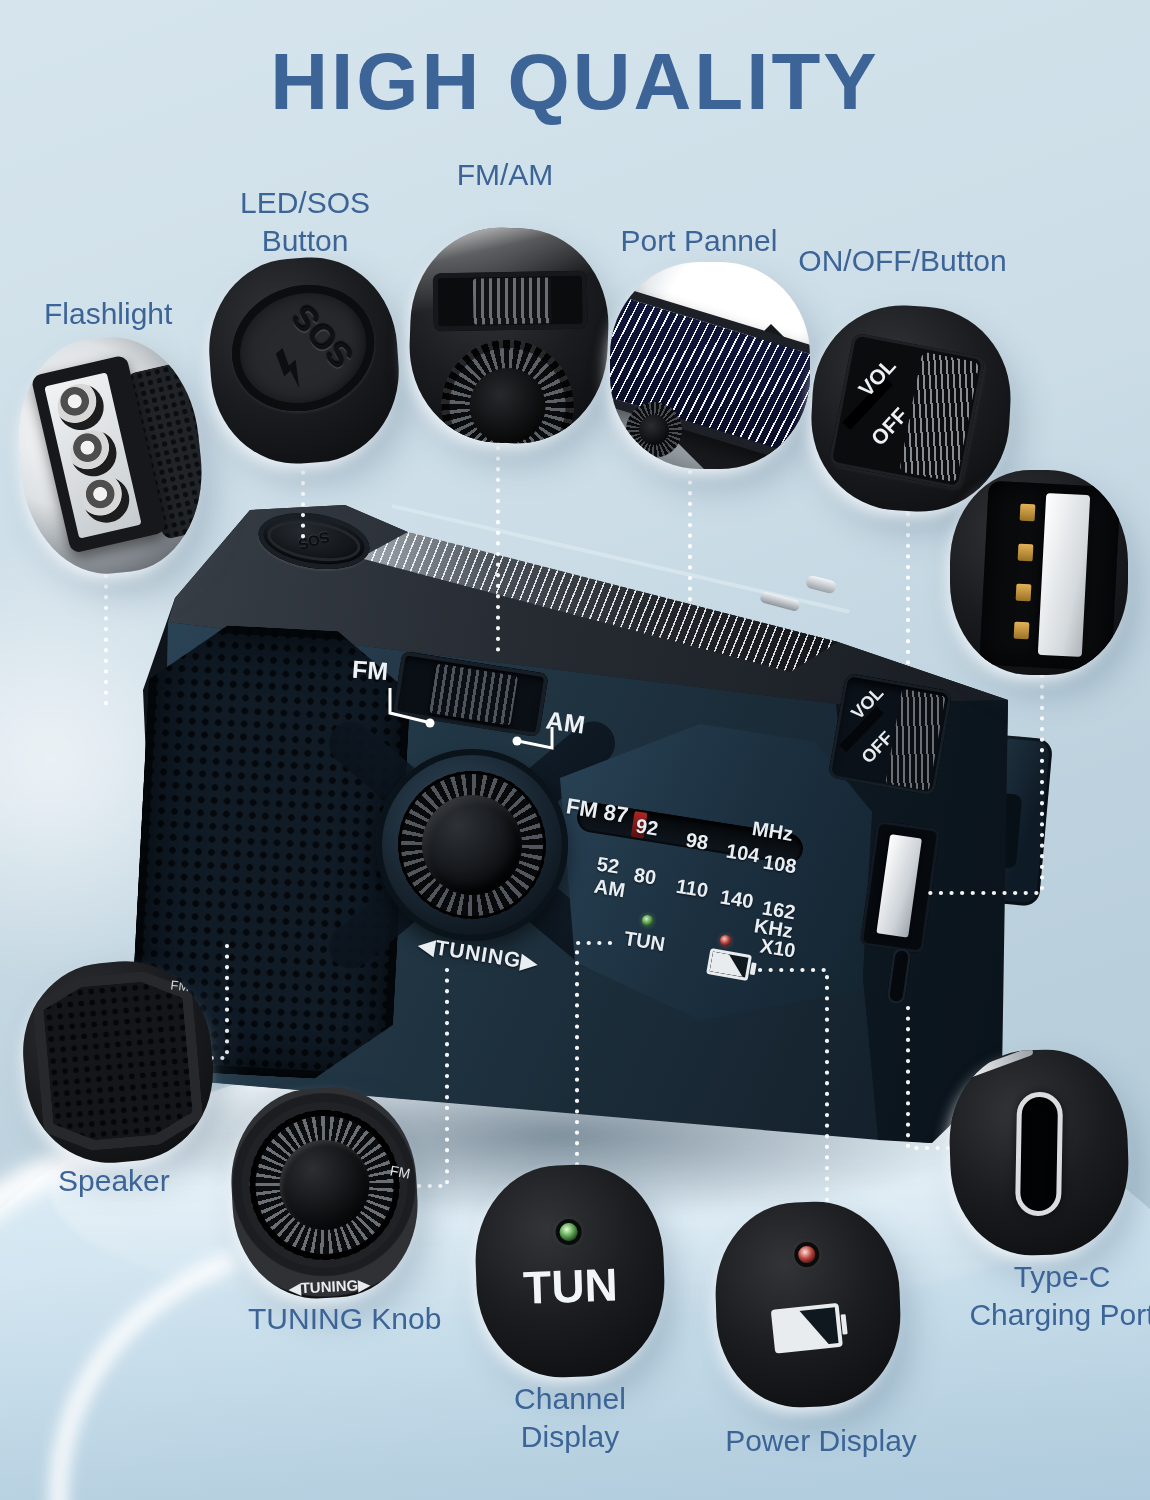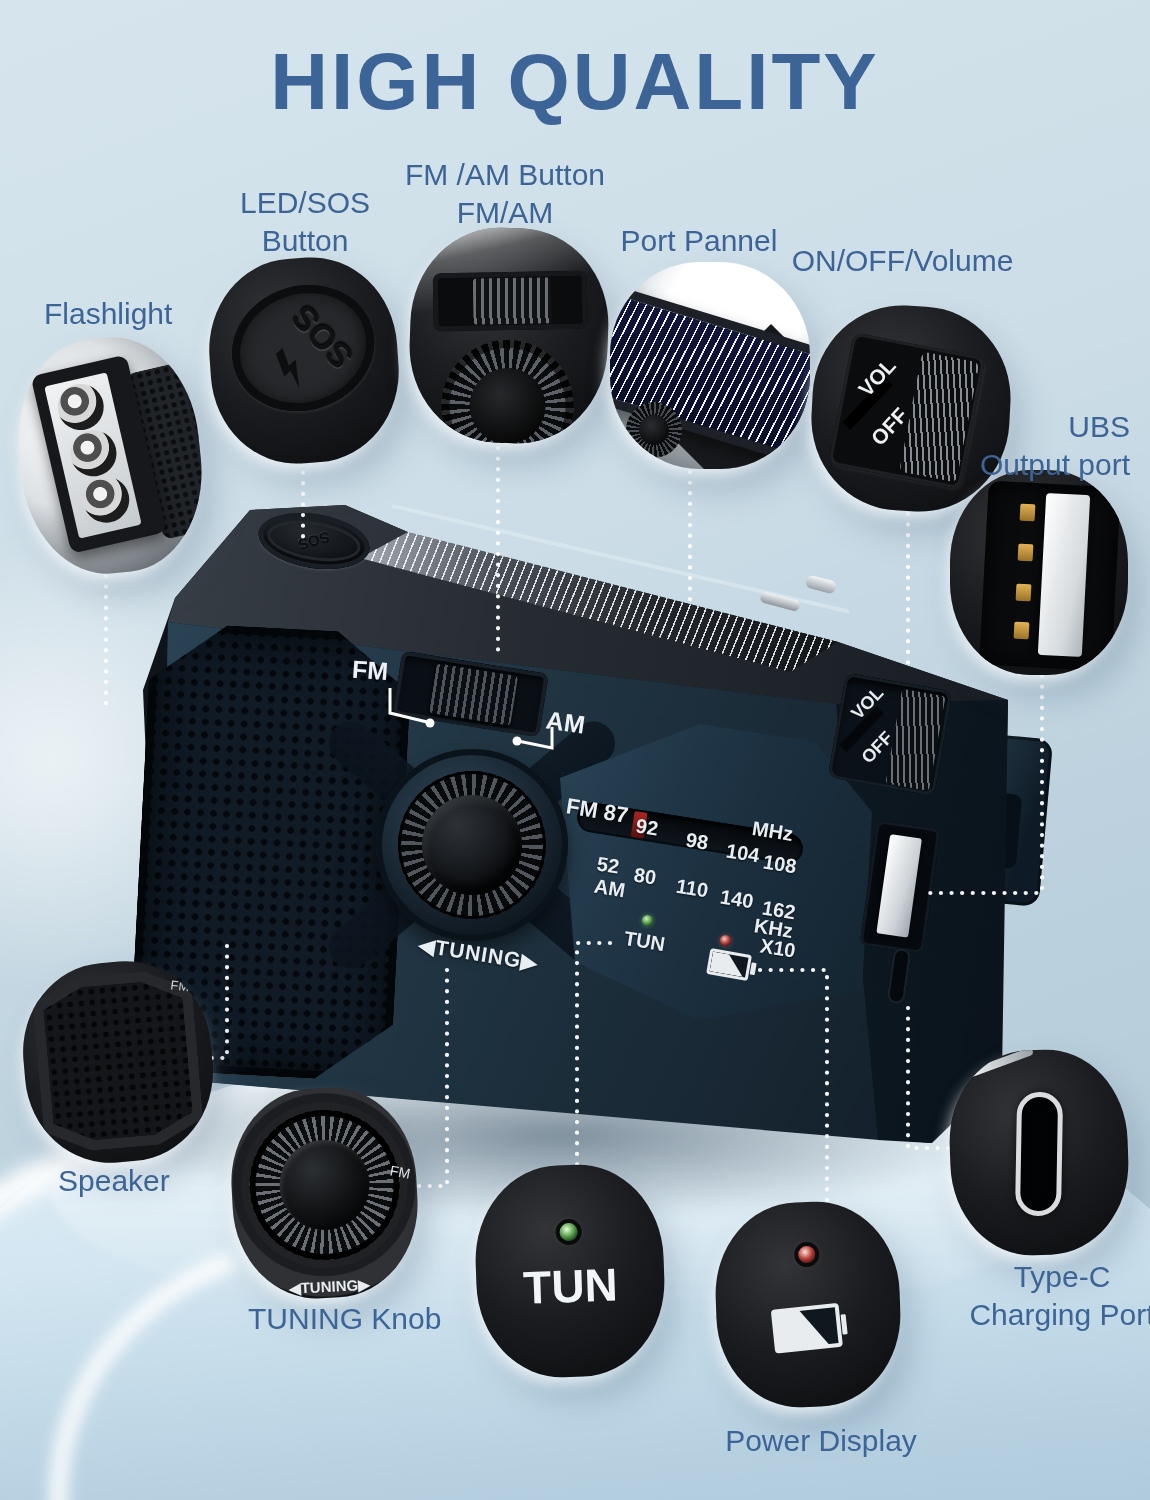--- a/index.html
+++ b/index.html
@@ -476,32 +476,28 @@
     <div class="abs tc-port"></div>
   </div>
 
   <div class="abs title">HIGH QUALITY</div>
   <div class="abs lbl" id="lbl-flashlight">Flashlight</div>
   <div class="abs lbl c" id="lbl-sos">
     <div>LED/SOS</div>
     <div>Button</div>
   </div>
   <div class="abs lbl c" id="lbl-fmam">
-    <div>FM /AM Button</div>
     <div>FM/AM</div>
   </div>
   <div class="abs lbl c" id="lbl-solar">Port Pannel</div>
   <div class="abs lbl c" id="lbl-volume">
-    <div>ON/OFF/Volume</div>
-  </div>
-  <div class="abs lbl r" id="lbl-usb">
-    <div>UBS</div>
-    <div>Output port</div>
+    <div>ON/OFF/Button</div>
   </div>
   <div class="abs lbl" id="lbl-speaker">Speaker</div>
   <div class="abs lbl" id="lbl-tuning">TUNING Knob</div>
+  <div class="abs lbl c" id="lbl-channel">Channel Display</div>
   <div class="abs lbl c" id="lbl-power">Power Display</div>
   <div class="abs lbl c" id="lbl-typec">
     <div>Type-C</div>
     <div>Charging Port</div>
   </div>
 
 </div>
 
 </body></html>

